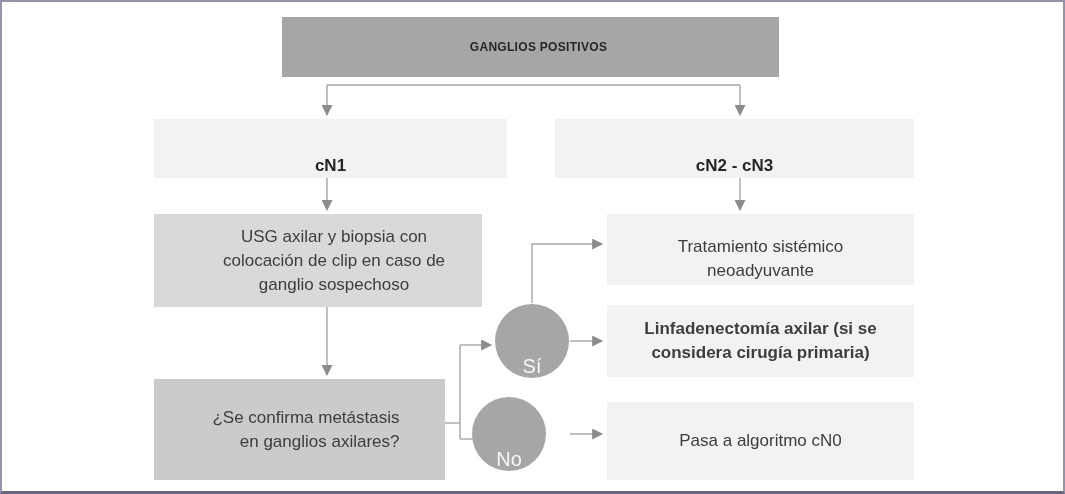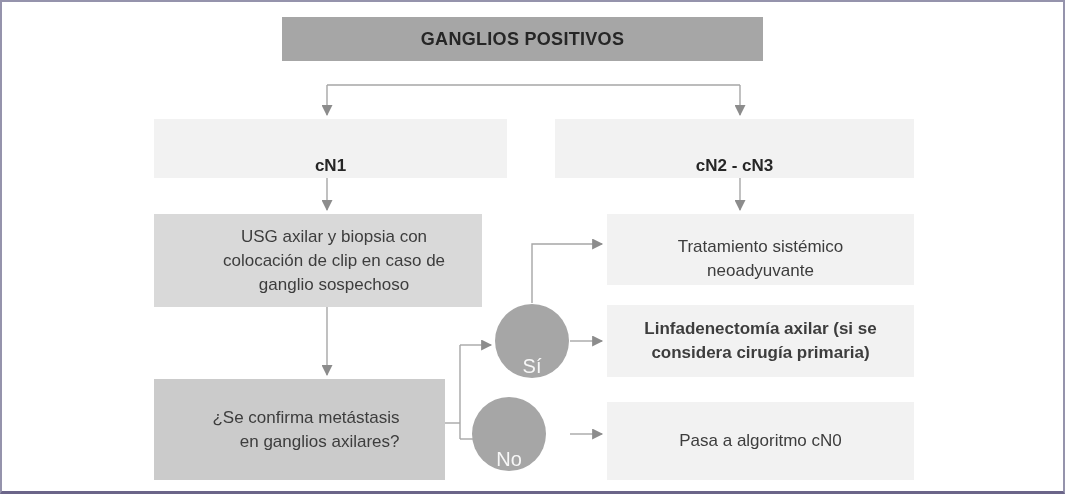--- a/index.html
+++ b/index.html
@@ -21,24 +21,24 @@
     align-items: center;
     justify-content: center;
     text-align: center;
     color: var(--text, #3d3d3d);
     font-size: 17px;
     line-height: 24px;
   }
   .node .wrap { display: inline-block; }
 
   .title-box {
-    left: 280px; top: 15px; width: 481px; height: 44px;
+    left: 280px; top: 15px; width: 481px; height: 60px;
     background: var(--header-fill, #a6a6a6);
     color: var(--title-text, #262626);
-    font-weight: bold; font-size: 18px; letter-spacing: 0.3px;
+    font-weight: bold; font-size: 12px; letter-spacing: 0.3px; padding-left: 16px;
   }
   .branch-box {
     background: var(--light-fill, #f2f2f2);
     color: var(--title-text, #262626);
     font-weight: bold; font-size: 17px;
   }
   .cn1 { left: 152px; top: 117px; width: 353px; height: 59px; align-items: flex-end; }
   .cn2 { left: 553px; top: 117px; width: 359px; height: 59px; align-items: flex-end; }
 
   .usg {

